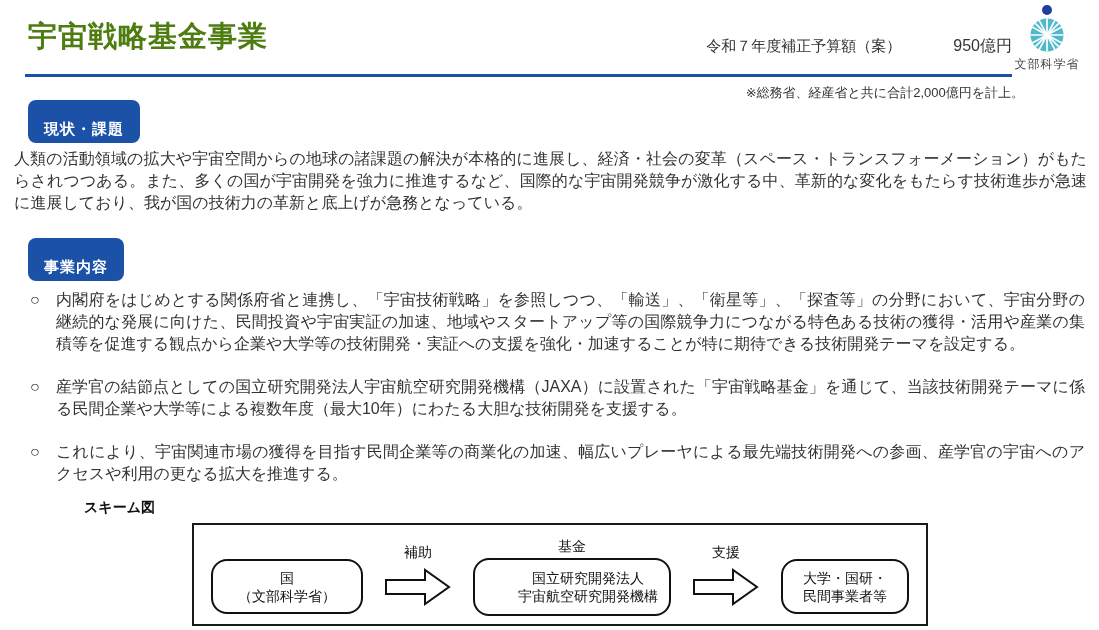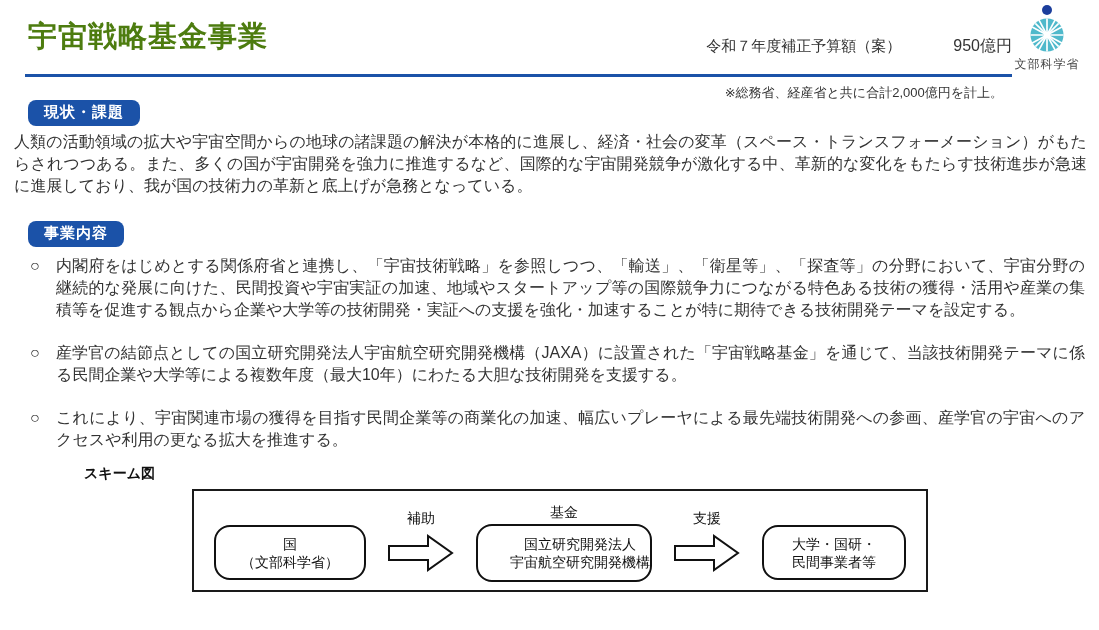--- a/index.html
+++ b/index.html
@@ -17,35 +17,35 @@
     position:absolute; top:36px; right:87px;
     display:flex; align-items:baseline; gap:52px;
     font-size:15px; color:#333;
   }
   .budget-amount { font-size:16px; }
   .header-rule {
     position:absolute; left:25px; right:87px; top:74px;
     height:3px; background:#1B52A8;
   }
   .budget-note {
-    position:absolute; top:84px; right:96px;
+    position:absolute; top:84px; right:75px;
     font-size:13px; color:#333;
   }
   .mext-logo {
     position:absolute; top:4px; right:24px; width:56px;
     display:flex; flex-direction:column; align-items:center;
   }
   .mext-logo svg { display:block; }
   .mext-logo-text { font-size:12px; color:#444; letter-spacing:1px; margin-top:2px; white-space:nowrap; }
 
   
   .badge {
     display:inline-block; margin-left:28px;
     background:#1B52A8; color:#fff; font-weight:bold; font-size:15px;
-    padding:3px 16px 4px 16px; border-radius:8px; letter-spacing:1px;
+    padding:20px 16px 4px 16px; border-radius:8px; letter-spacing:1px;
   }
   .badge-current { margin-top:4px; }
   .badge-content { margin-top:24px; }
 
   
   .status-body {
     margin:5px 12px 0 14px;
     font-size:16px; line-height:22px; color:#333;
     text-align:justify;
   }
@@ -62,22 +62,22 @@
     border:2px solid #1a1a1a; background:#fff;
     display:flex; align-items:center; justify-content:center; gap:22px;
     padding-top:24px;
   }
   .scheme-node {
     position:relative; border:2.5px solid #111; border-radius:16px; background:#fff;
     display:flex; flex-direction:column; align-items:center; justify-content:center;
     font-size:14px; line-height:18px; color:#111; text-align:center;
   }
   .node-gov   { width:152px; height:55px; }
-  .node-jaxa  { width:176px; height:58px;padding-left:32px; }
-  .node-univ  { width:144px; height:55px; }
+  .node-jaxa  { width:198px; height:58px;padding-left:32px; }
+  .node-univ  { width:128px; height:55px; }
   .scheme-arrow { position:relative; width:66px; height:40px; }
   .scheme-arrow svg { display:block; }
   .float-label {
     position:absolute; top:-23px; left:50%; transform:translateX(-50%);
     font-size:14px; color:#111; white-space:nowrap; background:#fff; padding:0 2px;
   }
 </style>
 </head>
 <body>
 

